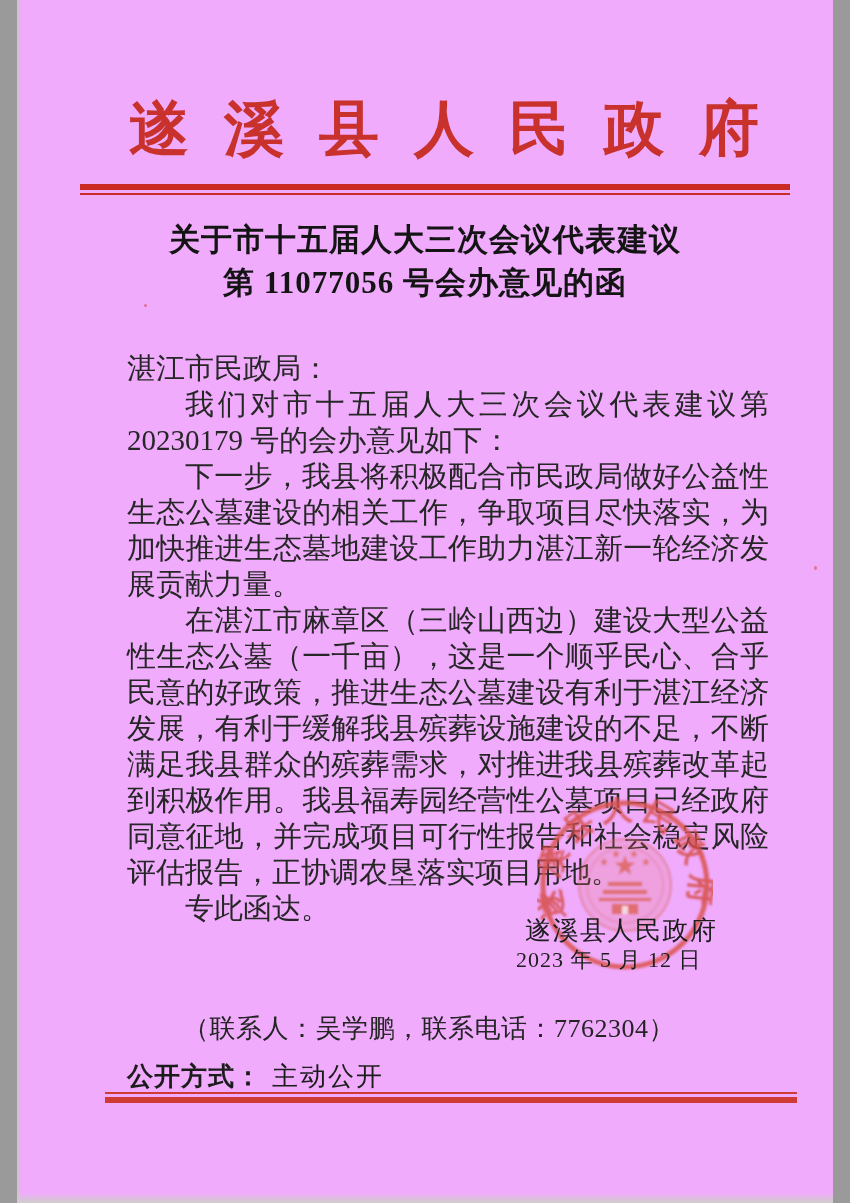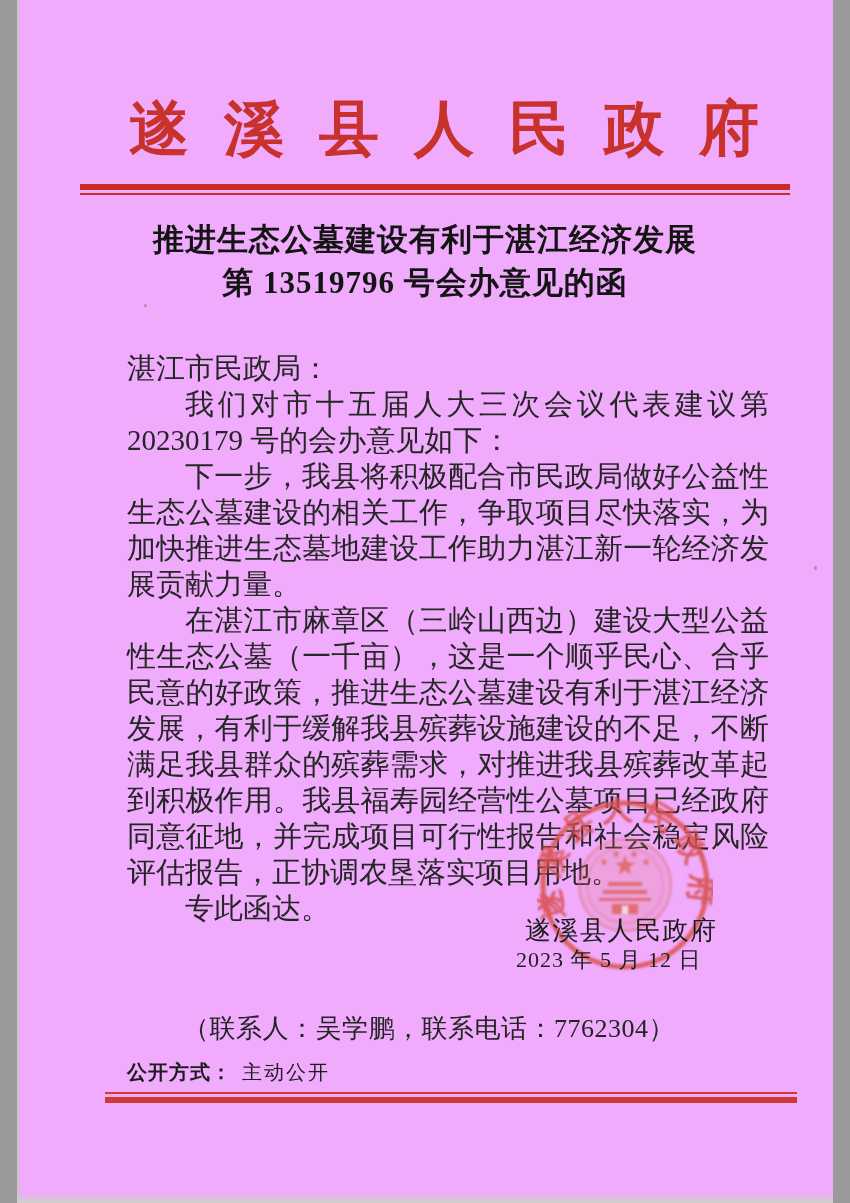--- a/index.html
+++ b/index.html
@@ -51,21 +51,21 @@
   }
   .sig-date{
     position:absolute;left:499px;top:945px;
     font-size:22px;letter-spacing:1px;color:#1d1d1d;white-space:nowrap;
   }
   .contact{
     position:absolute;left:166px;top:1011px;
     font-size:26px;color:#242424;white-space:nowrap;letter-spacing:.5px;
   }
   .disclosure{
-    position:absolute;left:110px;top:1059px;font-size:20px;color:#1c1c1c;white-space:nowrap;
+    position:absolute;left:110px;top:1059px;font-size:26px;color:#1c1c1c;white-space:nowrap;
   }
   .disclosure .label{font-family:"Liberation Sans","DejaVu Sans",sans-serif;font-weight:700;letter-spacing:1px;}
   .disclosure .value{margin-left:10px;letter-spacing:2px;}
   .divider-bottom{
     position:absolute;left:88px;top:1092px;width:692px;height:3px;
     border-top:2.5px solid #d03a34;border-bottom:6.5px solid #d03a34;
   }
 </style>
 </head>
 <body>
@@ -76,22 +76,22 @@
   <div class="scan-bottom"></div>
   <div class="speck s1"></div>
   <div class="speck s2"></div>
   <div class="speck s3"></div>
 
   <div class="letterhead">遂溪县人民政府</div>
 
   <div class="divider-top"></div>
 
   <div class="doc-title">
-    <div>推进生态公墓建设有利于湛江经济发展</div>
-    <div>第 13519796 号会办意见的函</div>
+    <div>关于市十五届人大三次会议代表建议</div>
+    <div>第 11077056 号会办意见的函</div>
   </div>
 
   <div class="body-text">
     <p>湛江市民政局：</p>
     <p class="indent">我们对市十五届人大三次会议代表建议第 20230179 号的会办意见如下：</p>
     <p class="indent">下一步，我县将积极配合市民政局做好公益性生态公墓建设的相关工作，争取项目尽快落实，为加快推进生态墓地建设工作助力湛江新一轮经济发展贡献力量。</p>
     <p class="indent">在湛江市麻章区（三岭山西边）建设大型公益性生态公墓（一千亩），这是一个顺乎民心、合乎民意的好政策，推进生态公墓建设有利于湛江经济发展，有利于缓解我县殡葬设施建设的不足，不断满足我县群众的殡葬需求，对推进我县殡葬改革起到积极作用。我县福寿园经营性公墓项目已经政府同意征地，并完成项目可行性报告和社会稳定风险评估报告，正协调农垦落实项目用地。</p>
     <p class="indent">专此函达。</p>
   </div>
 

